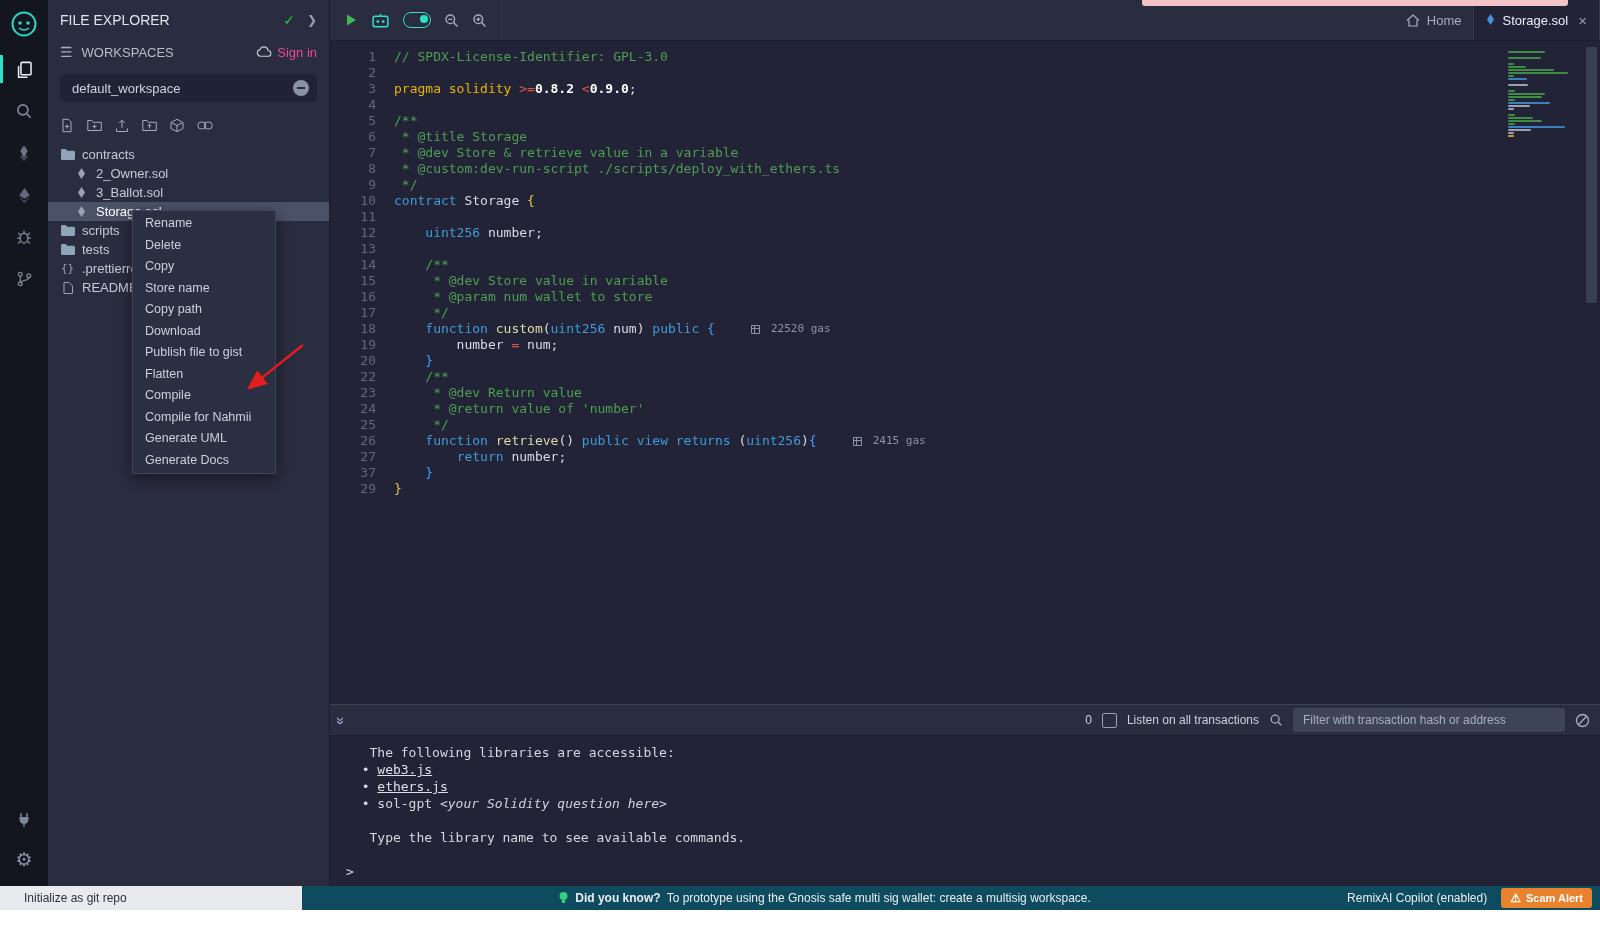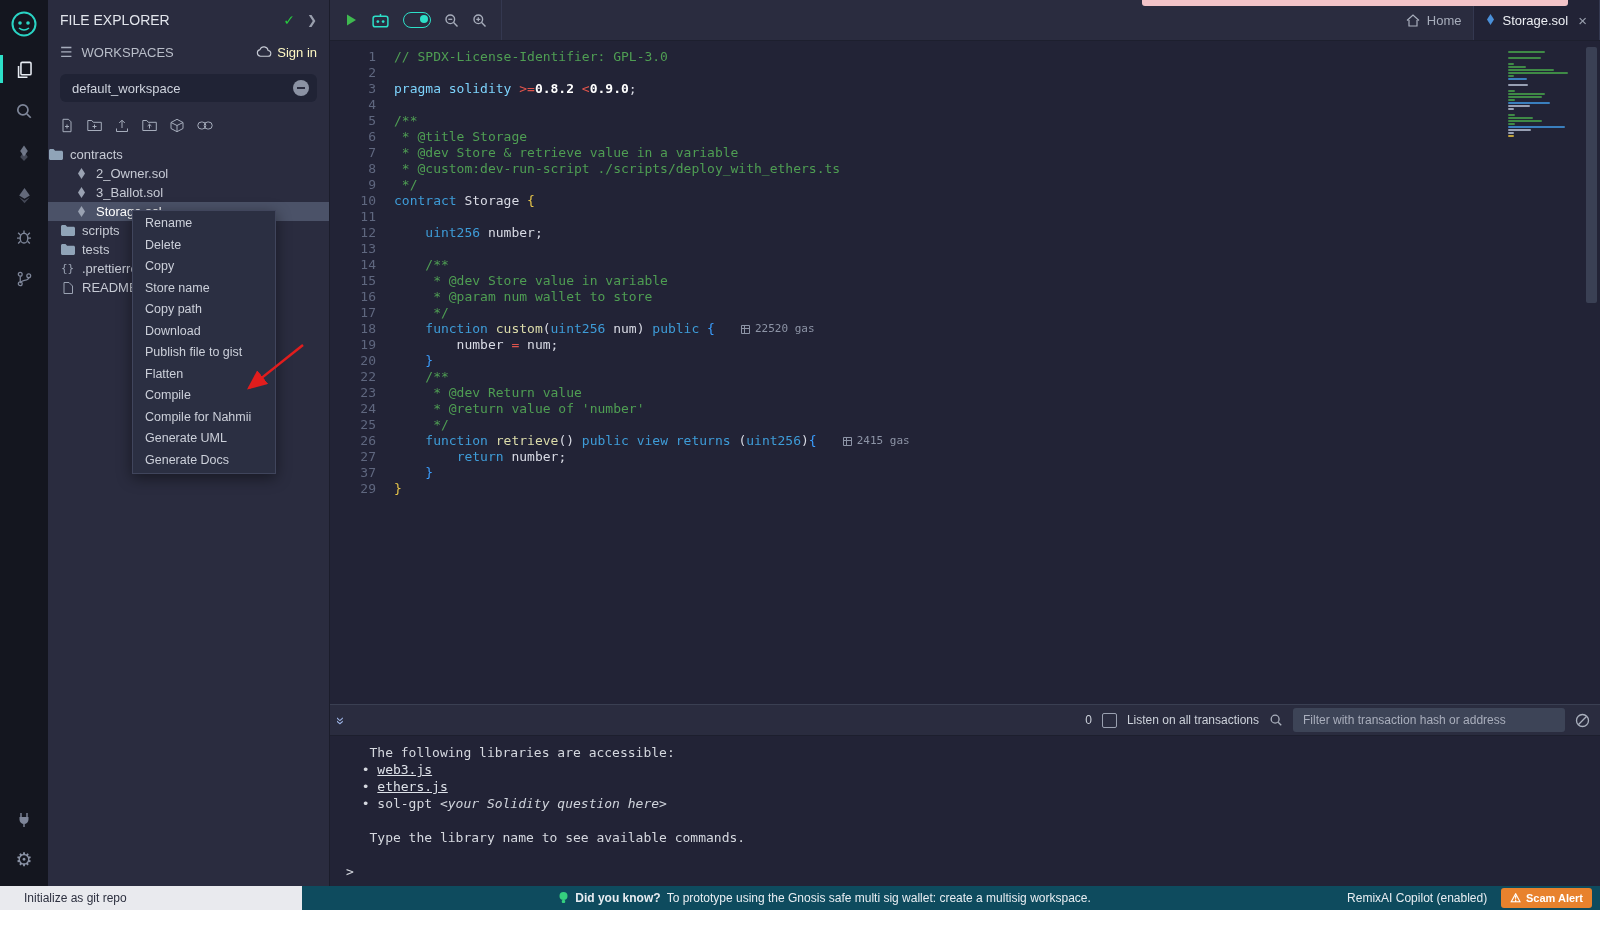--- a/index.html
+++ b/index.html
@@ -19,21 +19,21 @@
 
   
   .sidepanel{width:281px;background:#2a2c3f;color:#c6cad4;display:flex;flex-direction:column;
     flex:none;border-right:1px solid #1b1d2b;font-size:13px;}
   .sp-header{display:flex;align-items:center;padding:12px 12px 8px 12px;color:#e2e5ec;font-size:14px;}
   .sp-header-icons{margin-left:auto;display:flex;gap:12px;align-items:center;}
   .check{color:#27c93f;font-size:14px;cursor:pointer;}
   .chev{color:#9aa0ae;font-size:12px;cursor:pointer;}
   .sp-row{display:flex;align-items:center;gap:9px;padding:8px 12px;color:#b9bec9;}
   .burger{font-size:14px;color:#a6adbc;cursor:pointer;}
-  .signin{margin-left:auto;display:flex;gap:5px;color:#fef9c3;cursor:pointer;}
+  .signin{margin-left:auto;display:flex;gap:5px;color:#ec4899;cursor:pointer;}
   .ws-select{margin:6px 12px 10px 12px;height:28px;background:#202335;border-radius:6px;display:flex;
     align-items:center;padding:0 8px 0 12px;color:#ced3dd;cursor:pointer;}
   .ws-circle{margin-left:auto;width:16px;height:16px;border-radius:50%;background:#8b92a3;position:relative;}
   .ws-circle::after{content:'';position:absolute;left:4px;top:7px;width:8px;height:2px;background:#2a2c3f;}
   .sp-toolbar{display:flex;gap:13px;padding:6px 12px 8px 12px;color:#a6adbc;}
   .sp-toolbar .ticon{cursor:pointer;display:flex;align-items:center;}
   .file-tree{margin-top:4px;}
   .tree-row{height:19px;display:flex;align-items:center;gap:7px;cursor:pointer;color:#c6cad4;}
   .tree-row.selected{background:#4b5268;color:#fff;}
   .tree-icon{width:15px;display:flex;justify-content:center;align-items:center;}
@@ -52,29 +52,29 @@
   .tab-close{color:#9aa0ae;font-size:15px;margin-left:3px;cursor:pointer;}
   .tab-icon{display:flex;align-items:center;}
 
   
   .editor{flex:1;position:relative;overflow:hidden;padding-top:8px;
     font-family:"DejaVu Sans Mono",monospace;font-size:13px;line-height:16px;}
   .code-line{display:flex;height:16px;align-items:center;}
   .ln{width:46px;flex:none;text-align:right;padding-right:18px;color:#5f677f;user-select:none;}
   .code-body{white-space:pre;}
   .tk-c{color:#4f9e53;}
-  .tk-g{color:#7dd3fc;}
+  .tk-g{color:#eab308;}
   .tk-k{color:#3e9cd8;}
   .tk-o{color:#e0544c;}
   .tk-n{color:#ffffff;font-weight:bold;}
   .tk-p{color:#d8dae4;}
   .tk-f{color:#dcdcaa;}
   .tk-b1{color:#e8c64a;}
   .tk-b2{color:#3b9eff;}
-  .gas-badge{display:inline-flex;align-items:center;gap:5px;margin-left:26px;color:#8d94a6;
+  .gas-badge{display:inline-flex;align-items:center;gap:11px;margin-left:36px;color:#8d94a6;
     font-size:11px;cursor:pointer;}
   .minimap{position:absolute;right:28px;top:10px;width:64px;}
   .mm-line{height:2px;margin-bottom:1px;border-radius:1px;}
   .vscroll{position:absolute;right:3px;top:6px;width:11px;height:256px;background:#3a4054;border-radius:2px;cursor:grab;}
 
   
   .terminalbar{height:30px;background:#2a2c3f;border-top:1px solid #3a3f52;border-bottom:1px solid #1d1f2e;
     display:flex;align-items:center;padding:0 10px 0 8px;gap:10px;flex:none;color:#ccd1da;font-size:12px;}
   .collapse{color:#9fb6e8;font-size:14px;transform:rotate(90deg);cursor:pointer;letter-spacing:-2px;}
   .tspacer{flex:1;}
@@ -232,21 +232,21 @@
             </svg>
           </span>
         <span class="ticon">
             <svg width="16" height="9" viewBox="0 0 16 9">
               <rect x=".8" y="1" width="8" height="7" rx="3.5" fill="none" stroke="currentColor"></rect>
               <rect x="7.2" y="1" width="8" height="7" rx="3.5" fill="none" stroke="currentColor"></rect>
             </svg>
           </span>
       </div>
       <div class="file-tree">
-          <div class="tree-row" style="">
+          <div class="tree-row" style="padding-left: 12px;">
             <span class="tree-icon">
               <svg width="14" height="11" viewBox="0 0 14 11">
                 <path fill="#90a4b8" d="M0 1.5C0 .7.7 0 1.5 0h3l1.6 1.8h6.4c.8 0 1.5.7 1.5 1.5v6.2c0 .8-.7 1.5-1.5 1.5h-11C.7 11 0 10.3 0 9.5z"></path>
               </svg>
             </span>
             <span>contracts</span>
           </div>
           <div class="tree-row" style="padding-left: 26px;">
             <span class="tree-icon">
               <svg width="9" height="12" viewBox="0 0 9 12">

